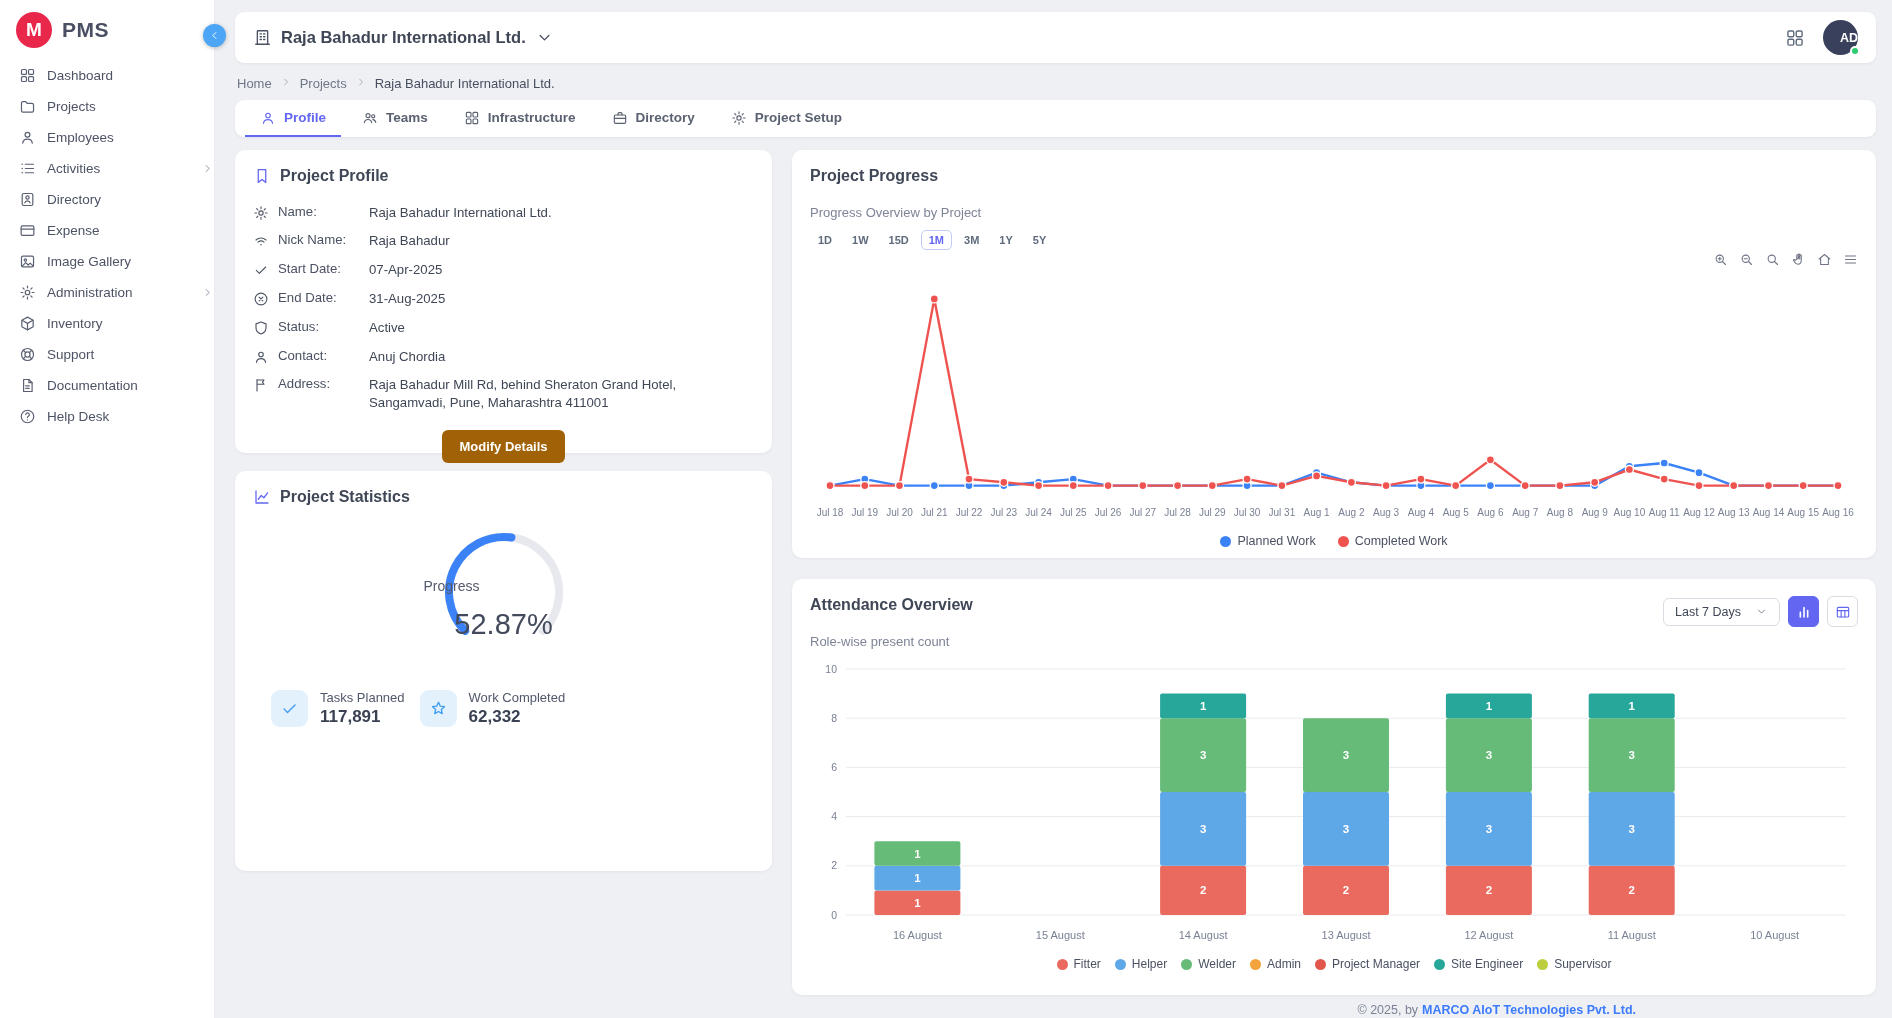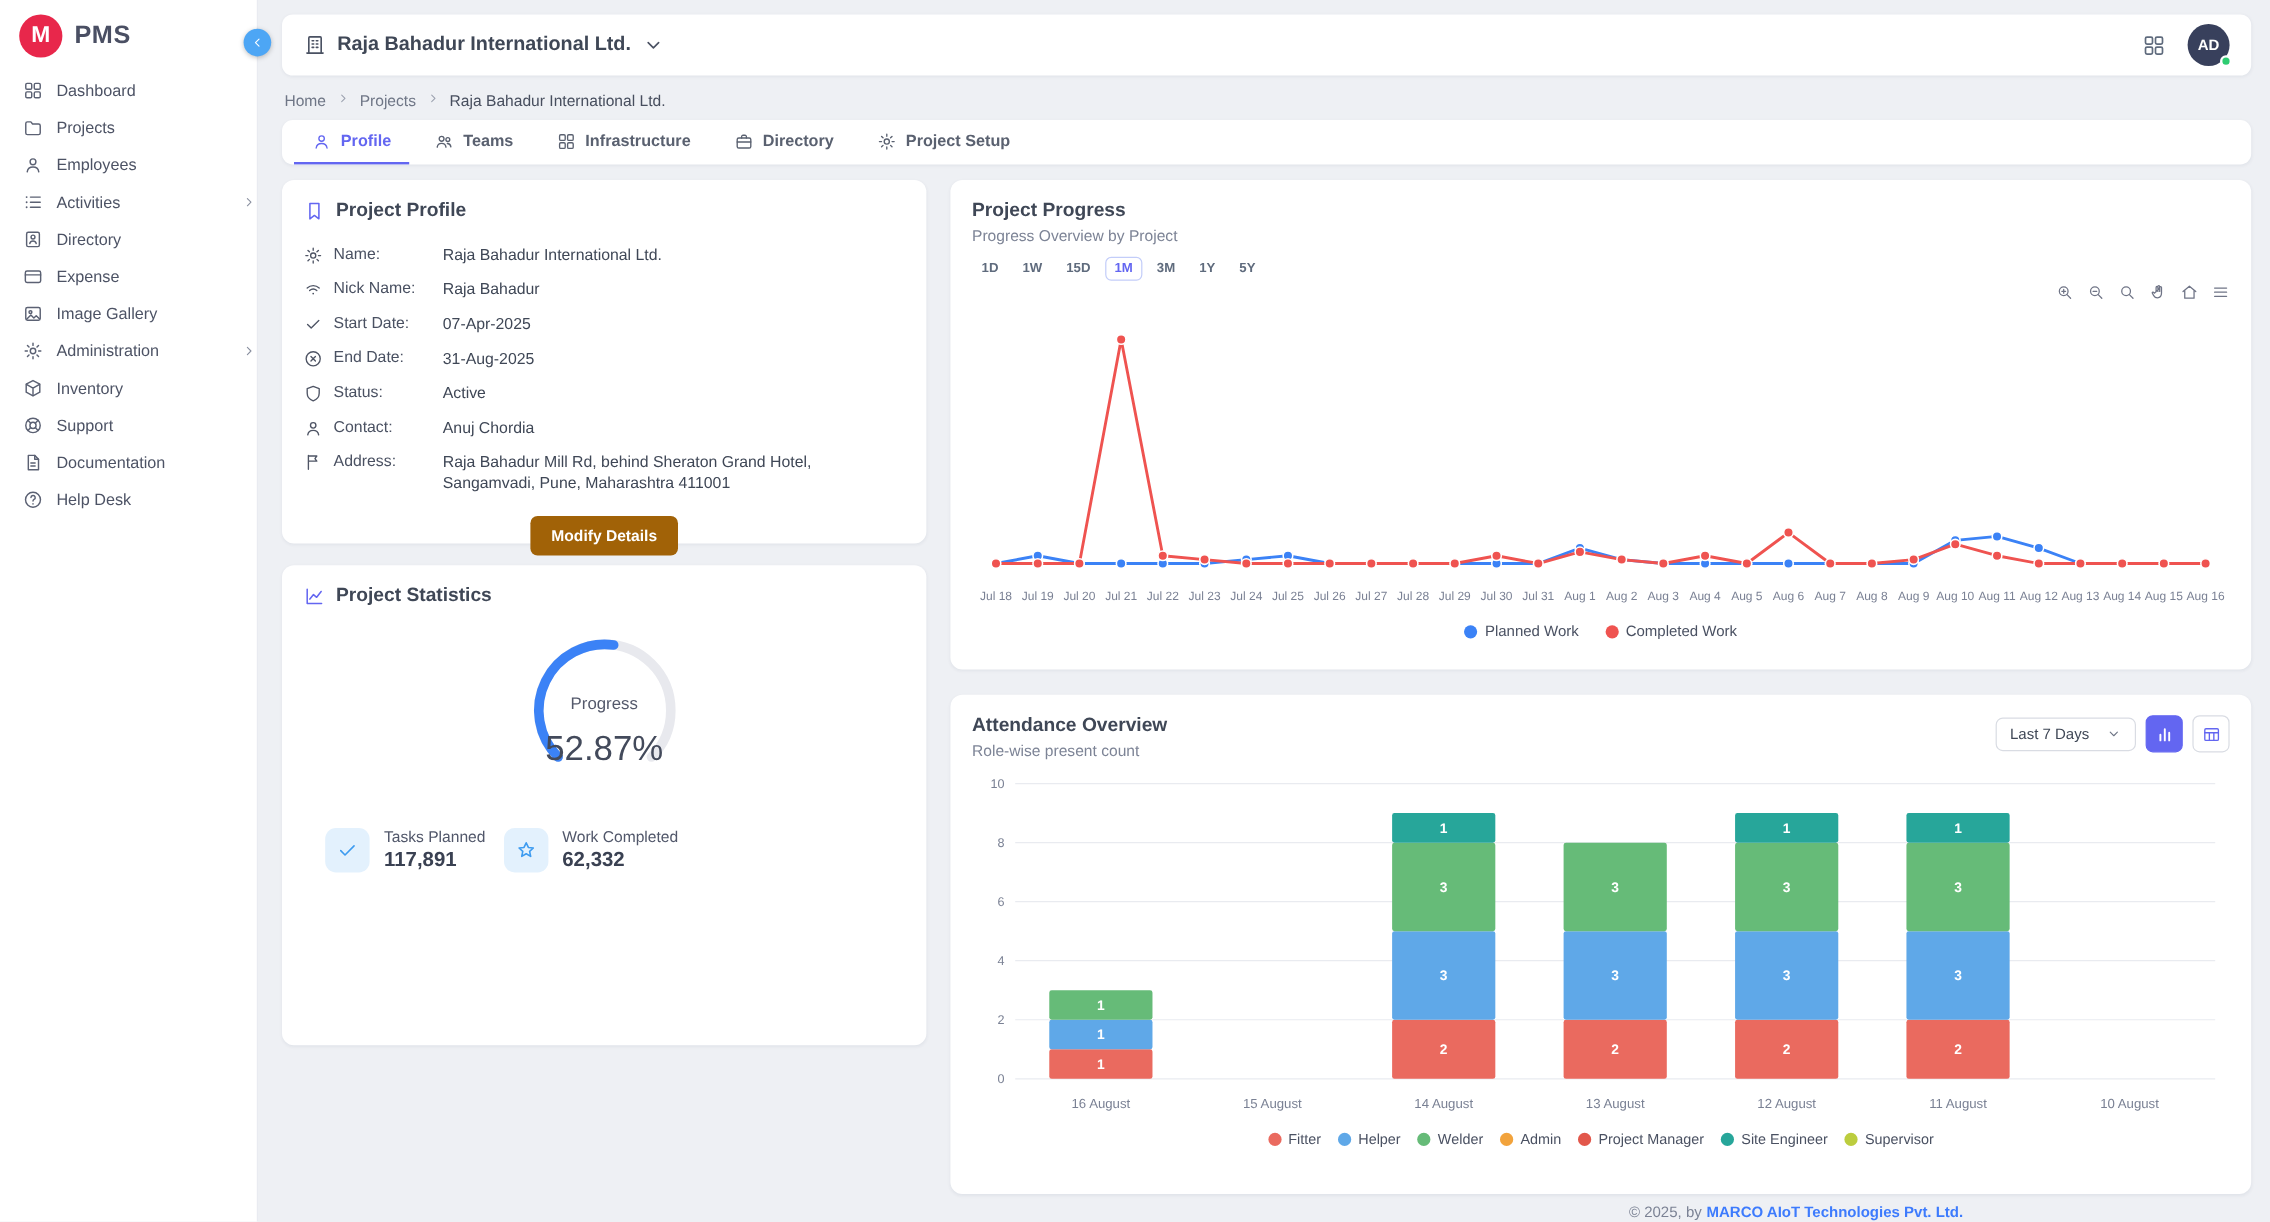--- a/index.html
+++ b/index.html
@@ -25,21 +25,21 @@
   
   .main{flex:1;padding:12px 16px 0 20px;display:flex;flex-direction:column;overflow:hidden}
   .topbar{background:#fff;border-radius:9px;height:51px;display:flex;align-items:center;padding:0 18px;box-shadow:0 1px 3px rgba(20,30,60,.06);flex-shrink:0}
   .company-sel{display:flex;align-items:center;gap:9px;cursor:pointer}
   .company-sel>[data-icon] .ic{width:19px;height:19px;color:#4a5162}
   .company-name{font-size:16.5px;font-weight:bold;color:#3f4756}
   .chev-sm .ic{width:15px;height:15px;color:#6f7686}
   .topbar-right{margin-left:auto;display:flex;align-items:center;gap:18px}
   .apps-btn{cursor:pointer}
   .apps-btn .ic{width:20px;height:20px;color:#5f6b7d}
-  .avatar{width:35px;height:35px;border-radius:50%;background:#38405c;color:#fff;font-size:12.5px;font-weight:bold;display:flex;align-items:center;justify-content:center;position:relative;cursor:pointer}
+  .avatar{width:35px;height:35px;border-radius:50%;background:#38405c;color:#fff;font-size:12.5px;font-weight:bold;display:flex;align-items:center;justify-content:flex-end;position:relative;cursor:pointer}
   .avatar-dot{position:absolute;bottom:-1px;right:-2px;width:10px;height:10px;border-radius:50%;background:#2ecc71;border:2px solid #fff}
 
   .breadcrumb{display:flex;align-items:flex-start;gap:8px;margin:13px 2px 9px;font-size:13px;color:#6f7686;flex-shrink:0}
   .crumb-sep .ic{width:12px;height:12px;color:#9aa0ae}
   .crumb-link{cursor:pointer}
   .crumb-current{color:#474e5e}
 
   .tabsbar{background:#fff;border-radius:9px;display:flex;align-items:stretch;height:37px;padding:0 10px;gap:6px;box-shadow:0 1px 3px rgba(20,30,60,.06);flex-shrink:0}
   .tab{display:flex;align-items:center;gap:8px;padding:0 15px;font-size:13.5px;font-weight:bold;color:#5a6170;cursor:pointer;border-bottom:2px solid transparent}
   .tab .ic{width:16px;height:16px}
@@ -59,30 +59,30 @@
   .bookmark .ic,.stats-ic .ic{width:18px;height:18px;color:#6366f1}
 
   .pf-rows{margin-top:13px}
   .pf-row{display:flex;gap:9px;padding:5.5px 0;font-size:13.2px;align-items:flex-start}
   .pf-row [data-icon] .ic{width:16px;height:16px;color:#4f5565;margin-top:1px}
   .pf-label{width:82px;color:#4a5162;flex-shrink:0}
   .pf-value{color:#3f4756;flex:1;line-height:1.35}
   .modify-btn{display:block;margin:12px auto 0;background:#a16207;color:#fff;border:none;border-radius:6px;font-size:13px;font-weight:bold;padding:9px 17px;cursor:pointer;font-family:inherit}
 
   .gauge-wrap{position:relative;width:160px;height:150px;margin:12px auto 2px}
-  .gauge-label{position:absolute;top:60px;left:0;right:0;text-align:center;font-size:14px;color:#54596b}
+  .gauge-label{position:absolute;top:60px;left:0;right:0;font-size:14px;color:#54596b}
   .gauge-value{position:absolute;top:90px;left:0;right:0;text-align:center;font-size:29px;color:#434a5b}
   .stat-rows{margin:22px 0 0 18px;display:flex;flex-direction:row;gap:15px}
   .stat-row{display:flex;gap:12px;align-items:center}
   .stat-tile{width:37px;height:37px;border-radius:9px;background:#e3f1fd;color:#3d9bf0;display:flex;align-items:center;justify-content:center;flex-shrink:0}
   .stat-tile .ic{width:19px;height:19px}
   .stat-label{font-size:13px;color:#51576a}
   .stat-value{font-size:17px;font-weight:bold;color:#3a4152;margin-top:2px}
 
-  .chart-sub{font-size:13px;color:#7d8496;margin-top:4px}
+  .chart-sub{font-size:13px;color:#7d8496;margin-top:20px}
   .range-row{display:flex;gap:4px;margin-top:10px;align-items:center}
   .range-btn{font-size:11px;font-weight:bold;color:#5f6b7d;padding:3px 7px;border-radius:5px;border:1px solid transparent;cursor:pointer;background:none;font-family:inherit}
   .range-btn.active{color:#6366f1;border-color:#c3cdf9}
   .toolbar-row{display:flex;justify-content:flex-end;gap:11px;margin-top:2px;height:16px}
   .tool-btn{cursor:pointer}
   .tool-btn .ic{width:15px;height:15px;color:#6f7486}
   #line-chart{margin-top:2px}
   .chart-legend{display:flex;justify-content:center;gap:22px;margin-top:2px;font-size:12.5px;color:#4a5162;align-items:center}
   .attend-legend{gap:14px;font-size:12px;margin-top:6px}
   .legend-item{display:flex;align-items:center;gap:6px;cursor:pointer}

